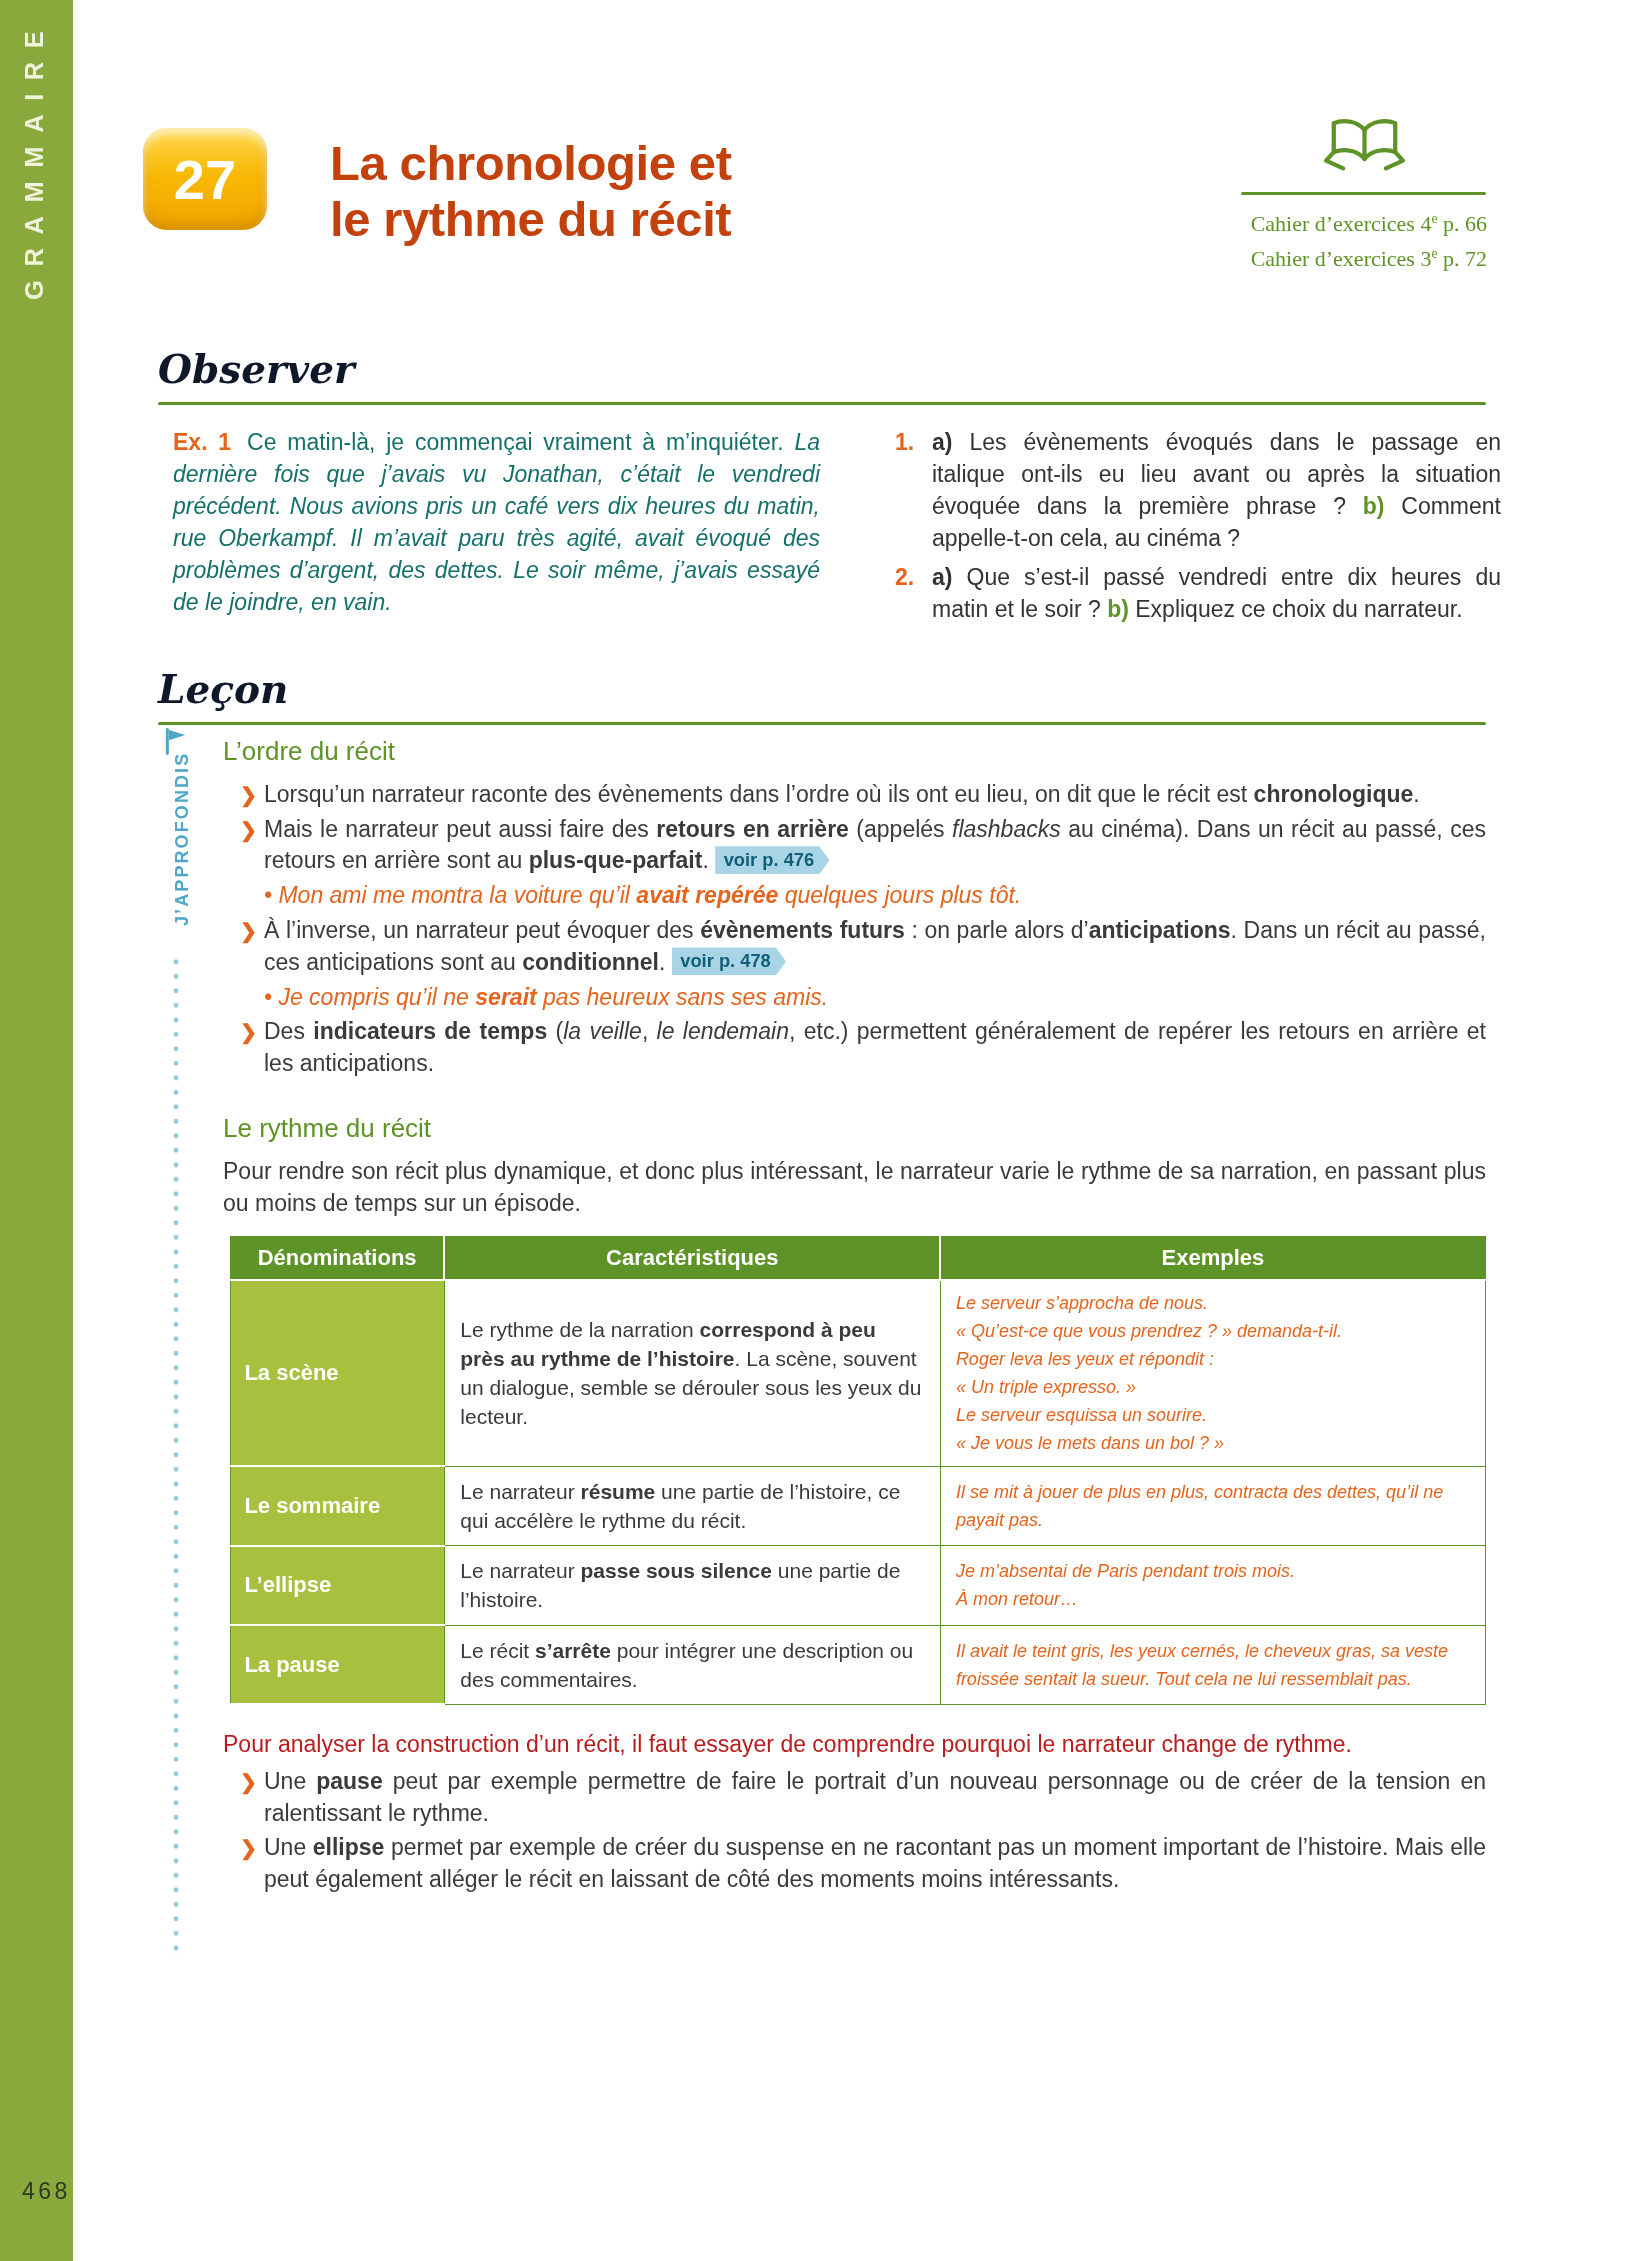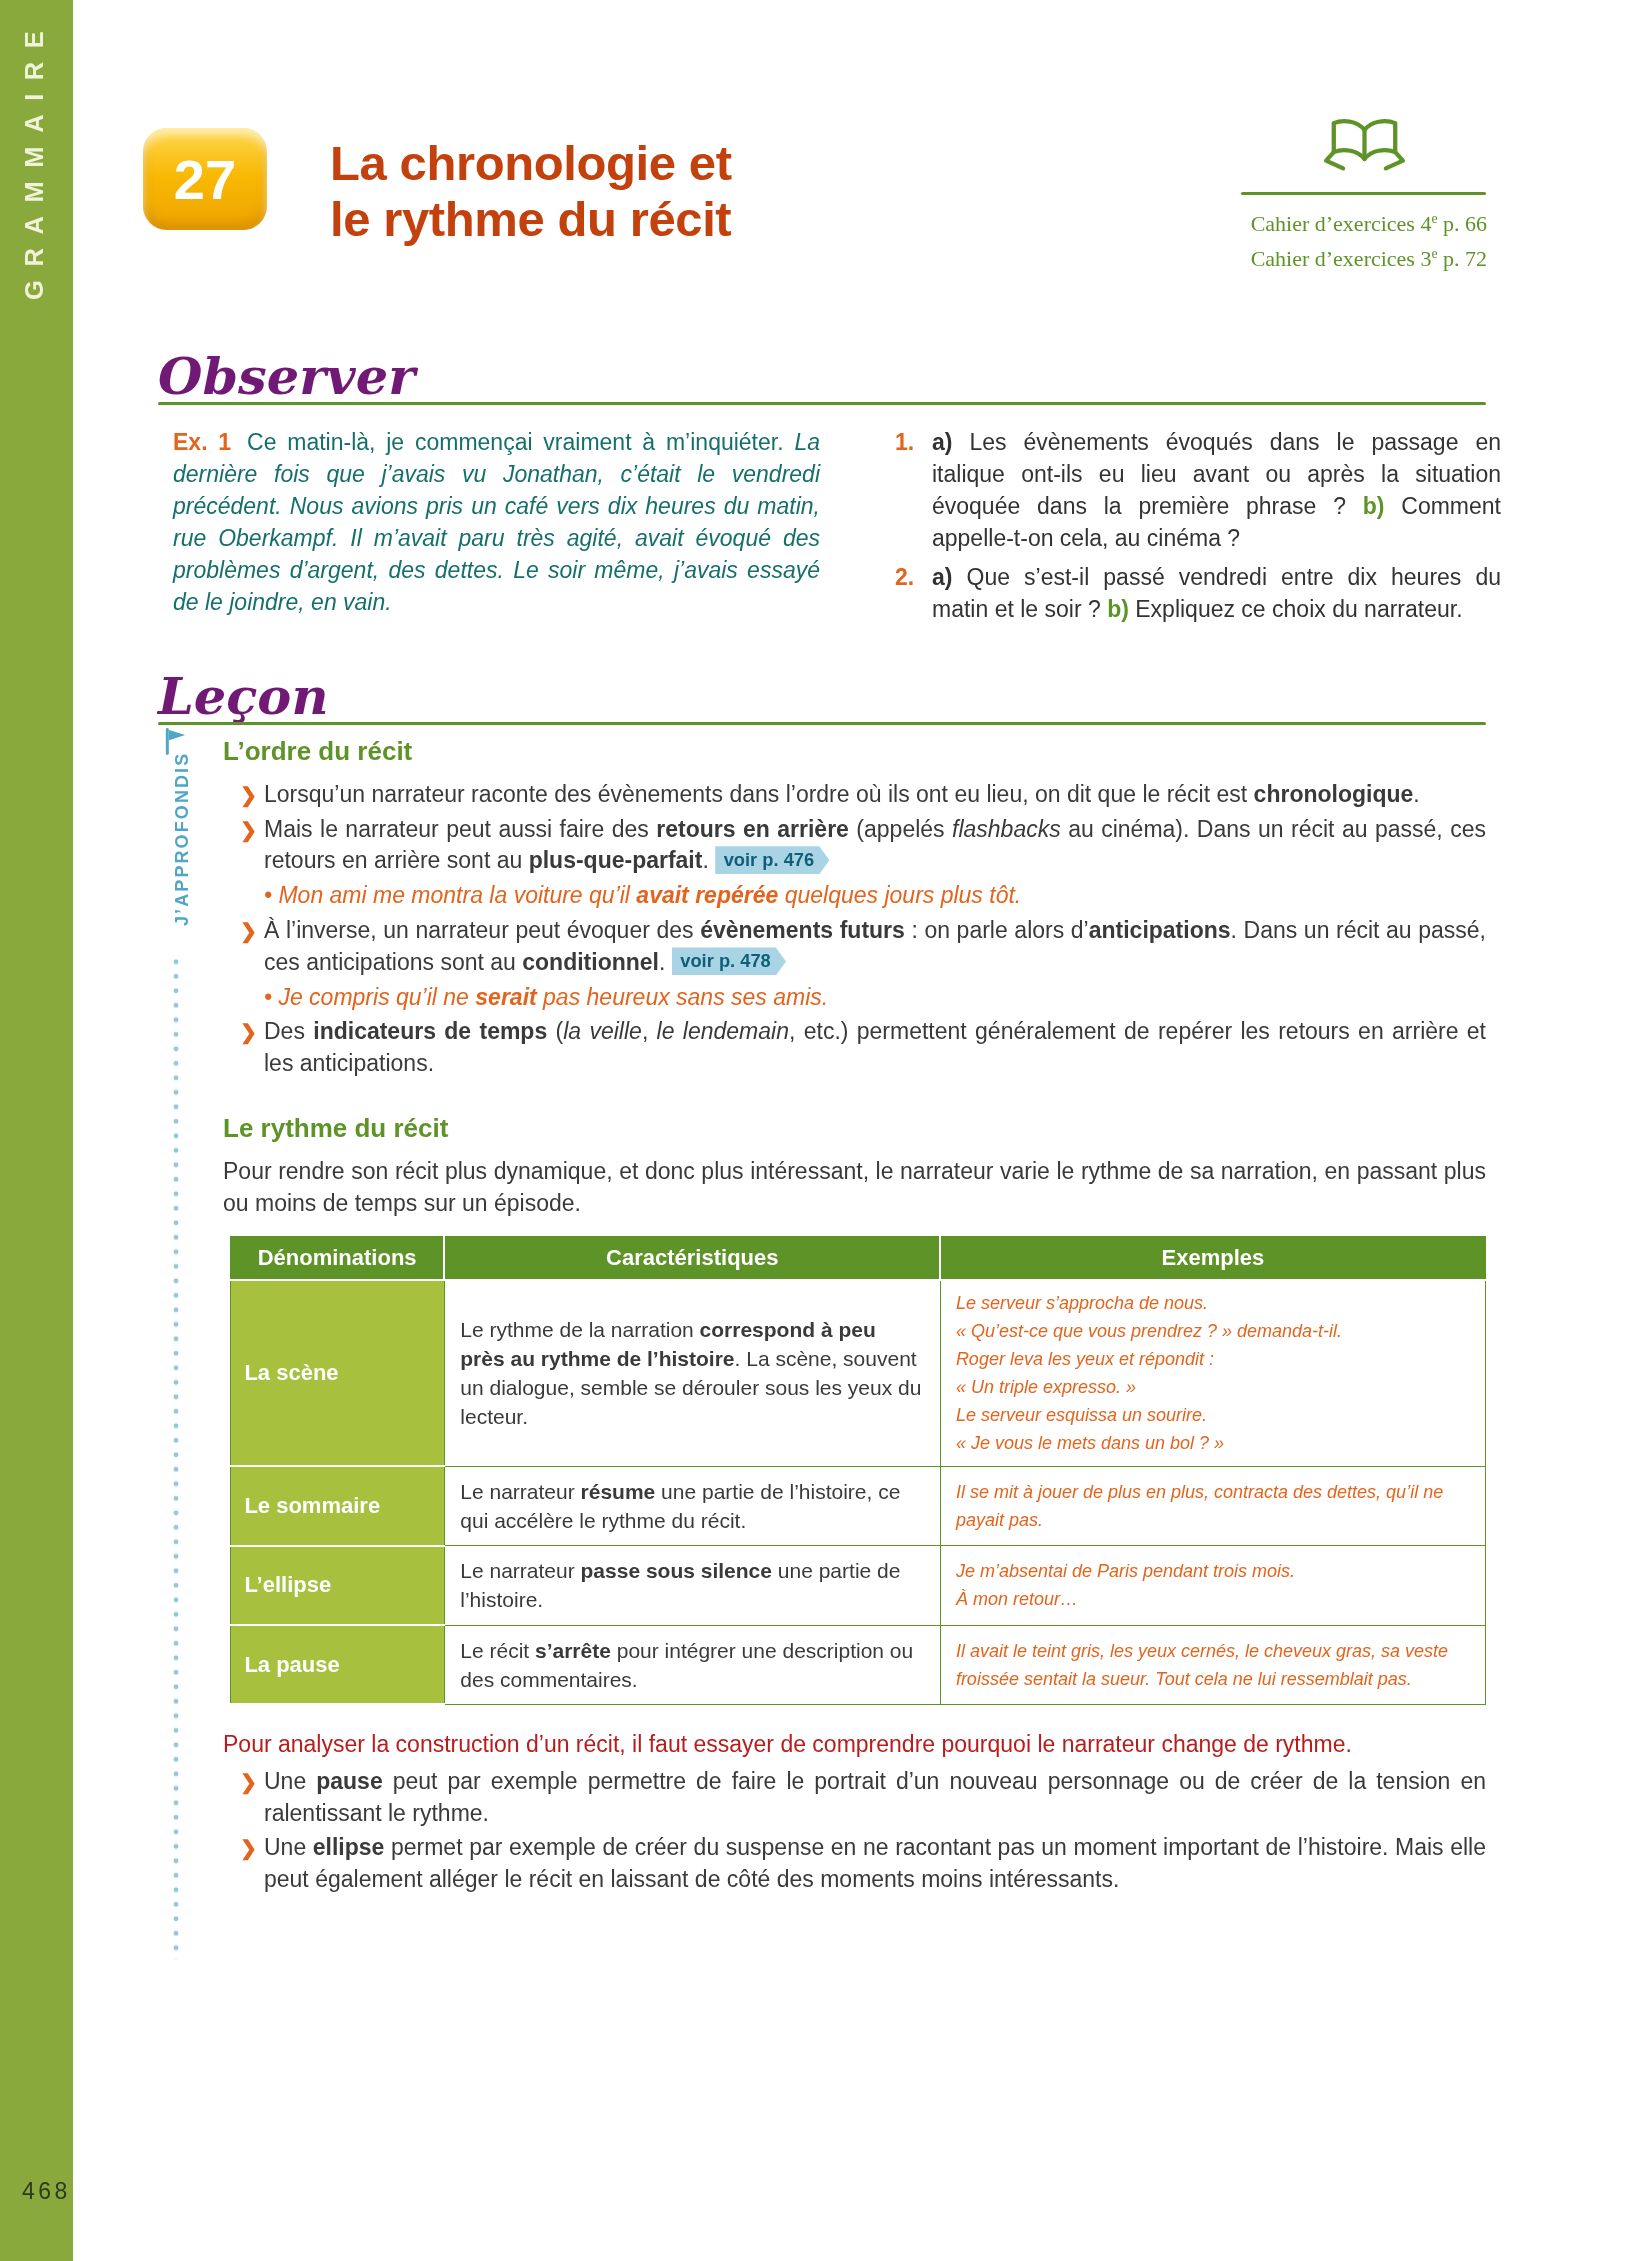--- a/index.html
+++ b/index.html
@@ -20,21 +20,21 @@
   .page-title{position:absolute;left:330px;top:135px;font-size:49px;line-height:56px;font-weight:bold;
         color:#c2410c;letter-spacing:-0.4px;}
   .book-icon{position:absolute;left:1315px;top:111px;}
   .cahier-rule{position:absolute;left:1241px;top:192px;width:245px;height:2.6px;background:#5e9327;border-radius:1.7px;}
   .cahier-refs{position:absolute;left:1192px;top:204px;width:295px;text-align:right;color:#5e9327;
         font-size:22px;line-height:30px;font-family:Liberation Serif, serif;}
   .c-sup{font-size:0.62em;vertical-align:super;}
 
   
   .script-heading{position:absolute;font-family:"DejaVu Serif",serif;font-style:italic;font-weight:bold;
-        color:#701a75;font-size:51px;}
+        color:#0f172a;font-size:39px;}
   .rule{position:absolute;left:158px;width:1328px;height:2.6px;background:#5e9327;border-radius:1.7px;}
 
   
   .observer-cols{position:absolute;left:173px;top:426px;width:1328px;display:flex;gap:75px;justify-content:space-between;}
   .observer-left{width:647px;}
   .observer-right{flex:1;}
   .ex-text{margin:0;font-size:23px;line-height:32px;text-align:justify;color:#15706a;}
   .ex-label{color:#e3641c;font-weight:bold;margin-right:5.1px;}
   .ex-italic{font-style:italic;}
   .question{position:relative;padding-left:37px;font-size:23px;line-height:32px;text-align:justify;
@@ -44,21 +44,21 @@
   
   .flag-icon{position:absolute;left:163px;top:727px;}
   .approfondis-label{position:absolute;left:172px;top:926px;transform-origin:0 0;transform:rotate(-90deg);
         white-space:nowrap;font-size:18px;font-weight:bold;letter-spacing:2.1px;color:#4fa6c6;}
   .dotline{position:absolute;left:173px;top:955px;width:6px;height:1005px;
         background-image:radial-gradient(circle 2.2px at 3px 6.8px,#93c8dc 2.2px,transparent 2.7px);
         background-size:6px 14.5px;background-repeat:repeat-y;}
 
   
   .lecon-content{position:absolute;left:223px;top:736px;width:1263px;}
-  .green-sub{font-size:26px;font-weight:bold;color:#5e9327;margin:0 0 12px 0;}
+  .green-sub{font-size:26px;font-weight:normal;color:#5e9327;margin:0 0 12px 0;}
   .green-sub.second{margin-top:34px;}
   .li-item{position:relative;padding-left:41px;font-size:23px;line-height:31.5px;text-align:justify;
         color:#3a3a3a;margin-bottom:3.4px;}
   .li-item::before{content:"❯";position:absolute;left:17px;top:0.9px;color:#e3641c;font-size:20.4px;font-weight:bold;}
   .example-line{padding-left:41px;font-size:23px;line-height:31.5px;color:#e3641c;font-style:italic;margin-bottom:3.4px;}
   .sb{font-weight:bold;}
   .si{font-style:italic;}
   .c-green{color:#5e9327;font-weight:bold;}
   .c-badge{display:inline-block;background:#a9d4e5;color:#0f5f78;font-weight:bold;font-style:normal;
         font-size:18.3px;line-height:1.2;padding:2.6px 15.3px 3.4px 8.5px;position:relative;top:-2.6px;

